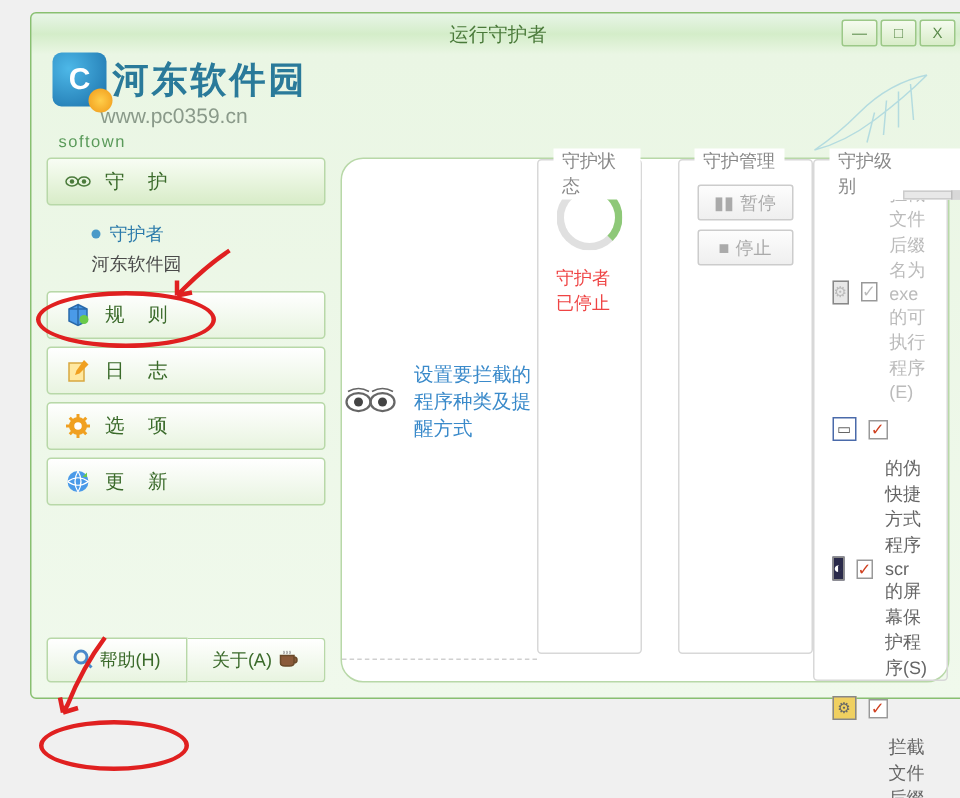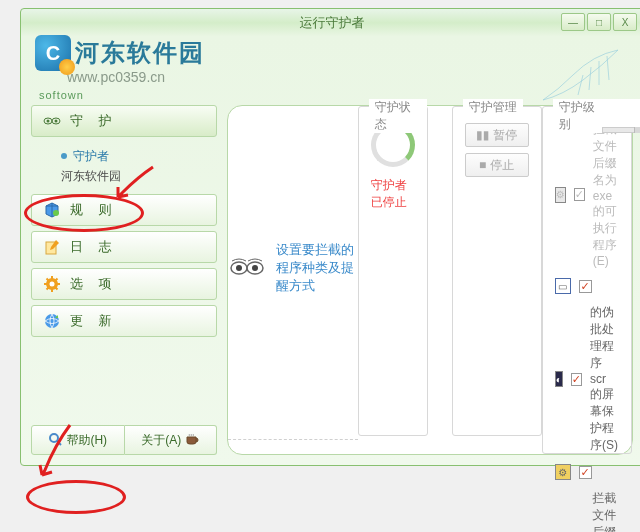--- a/index.html
+++ b/index.html
@@ -227,21 +227,21 @@
             <span class="chk off">✓</span>
             <span>拦截文件后缀名为 exe 的可执行程序(E)</span>
           </div>
           <div class="rule">
             <span class="file-ico" style="background:#fff;border-color:#4a6aaa">▭</span>
             <span class="chk">✓</span>
           </div>
           <div class="rule">
             <span class="file-ico" style="background:#2a2a4a;color:#fff">◐</span>
             <span class="chk">✓</span>
-            <span>的伪批处理程序 scr 的屏幕保护程序(S)</span>
+            <span>的伪快捷方式程序 scr 的屏幕保护程序(S)</span>
           </div>
           <div class="rule">
             <span class="file-ico" style="background:#f0d060">⚙</span>
             <span class="chk">✓</span>
           </div>
           <div class="rule">
             <span class="file-ico" style="background:#c85a3a;color:#fff">⇗</span>
             <span class="chk">✓</span>
             <span>拦截文件后缀名为 pif 的伪快捷方式程序(P)</span>
           </div>

